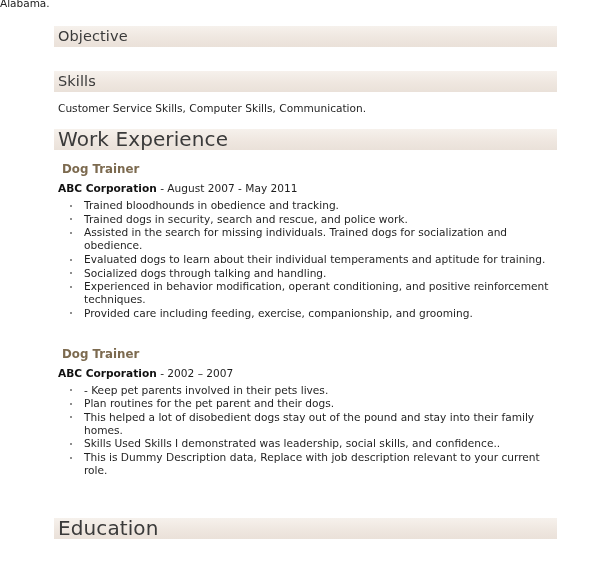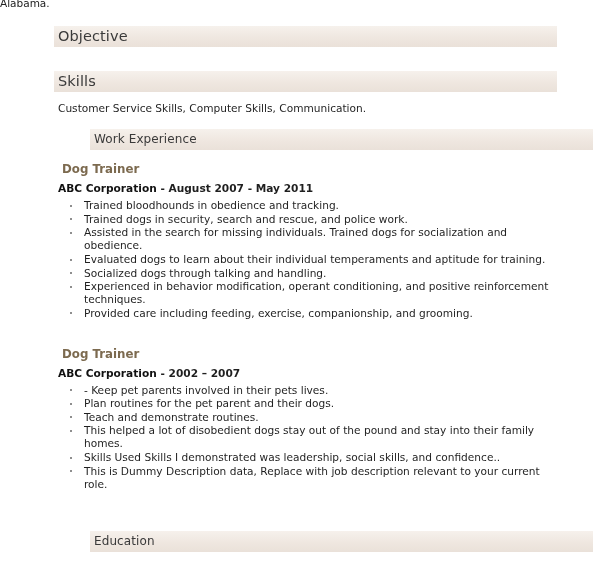--- a/index.html
+++ b/index.html
@@ -56,22 +56,21 @@
     padding: 0 0 12px 4px;
     margin: 0;
     font-size: 14.5px;
     font-weight: normal;
     color: #3a3a3a;
     letter-spacing: 0.1px;
     box-sizing: border-box;
     width: 503px;
   }
   .section-bar.big {
-    font-size: 12px;
-    margin-left: 36px;
+    font-size: 20px;
   }
 
   .section-body {
     padding: 0 0 0 4px;
     font-size: 10.6px;
     line-height: 13.2px;
     color: #1f1f1f;
   }
 
   .gap-after-bar { height: 10px; }
@@ -88,21 +87,21 @@
     line-height: 15px;
     margin: 4px;
   }
   .job-meta {
     font-size: 10.6px;
     line-height: 15px;
     color: #1f1f1f;
     margin: 0;
   }
   .job-meta .company { font-weight: bold; color: #111; }
-  .job-meta .dates { font-weight: bold; }
+  .job-meta .dates { font-weight: normal; }
 
   ul.bullets {
     list-style: none;
     margin: 3px 0 0 0;
     padding: 0;
   }
   ul.bullets li {
     position: relative;
     padding-left: 26px;
     font-size: 10.6px;
@@ -162,21 +161,20 @@
     <div class="gap-lg"></div>
 
     <div class="job">
       <div class="job-title">Dog Trainer</div>
       <div class="job-meta">
         <span class="company">ABC Corporation</span><span class="dates"> - 2002 – 2007</span>
       </div>
       <ul class="bullets">
         <li>- Keep pet parents involved in their pets lives.</li>
         <li>Plan routines for the pet parent and their dogs.</li>
-        <li>Teach and demonstrate routines.</li>
         <li>This helped a lot of disobedient dogs stay out of the pound and stay into their family homes.</li>
         <li>Skills Used Skills I demonstrated was leadership, social skills, and confidence..</li>
         <li>This is Dummy Description data, Replace with job description relevant to your current role.</li>
       </ul>
     </div>
 
     <div class="gap-lg"></div>
     <div style="height:18px"></div>
 
     <div class="section-bar big">Education</div>

